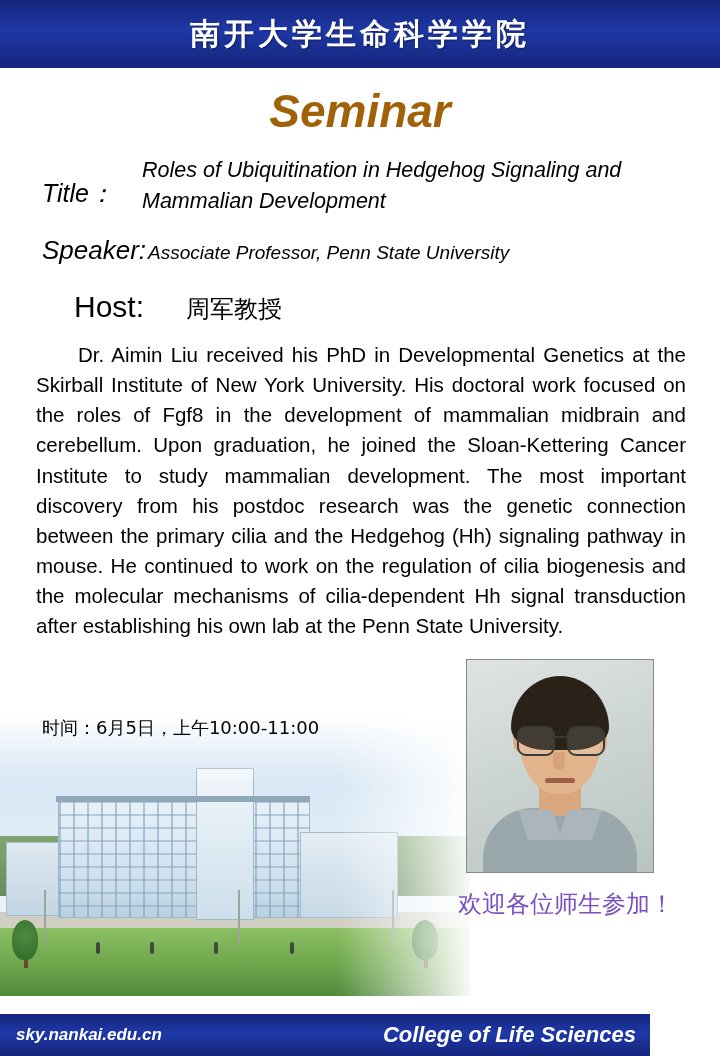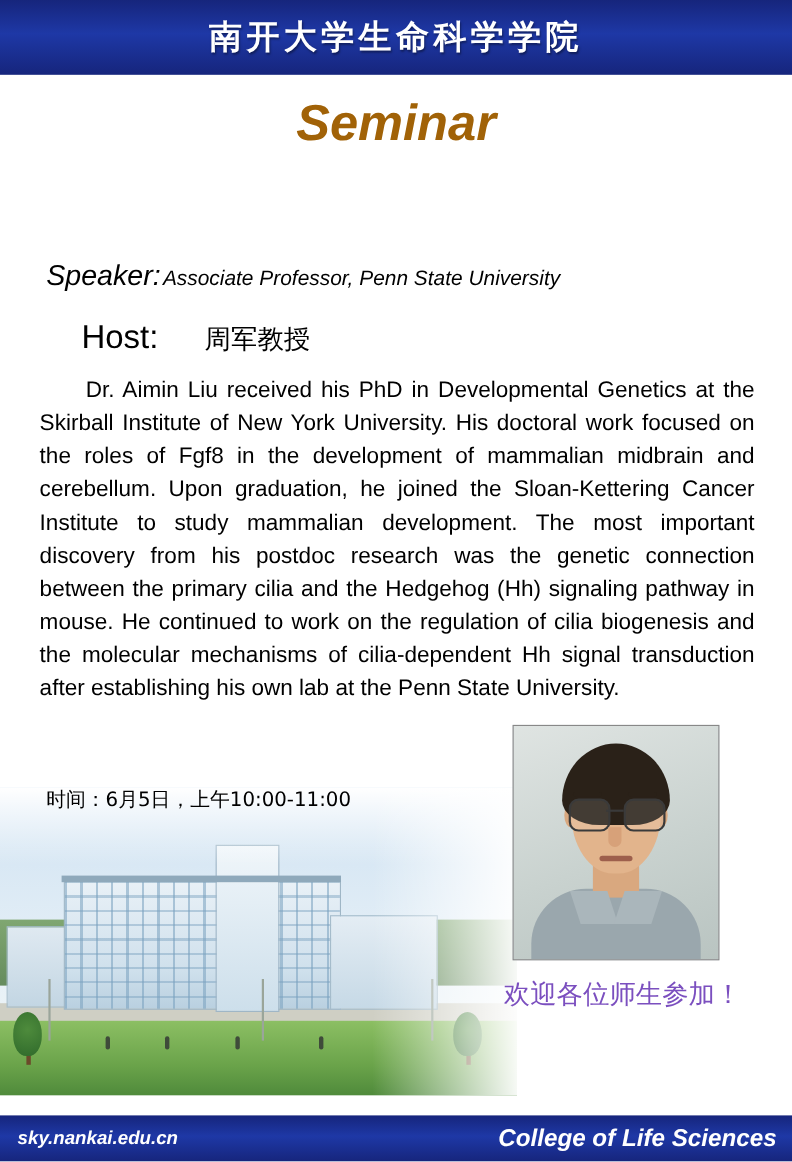--- a/index.html
+++ b/index.html
@@ -369,21 +369,21 @@
   .b-fade-top {
     position: absolute;
     left: 0; top: 0;
     width: 470px; height: 70px;
     background: linear-gradient(to bottom, rgba(255,255,255,1) 0%, rgba(255,255,255,0) 100%);
   }
   
   .bottom-bar {
     position: absolute;
     left: 0; bottom: 0;
-    width: 720px;
+    width: 650px;
     height: 42px;
     background: linear-gradient(to bottom, #16257c 0%, #1e38a6 45%, #16257c 100%);
     display: flex;
     align-items: center;
     justify-content: space-between;
     z-index: 10;
   }
   .bottom-url {
     color: #ffffff;
     font-size: 17px;
@@ -403,20 +403,24 @@
 <body>
 
 <div class="poster">
 
   <div class="top-banner">
     <div class="cn-title">南开大学生命科学学院</div>
   </div>
 
   <div class="seminar-title">Seminar</div>
 
+  <div class="title-row">
+    <div class="title-label">Title：</div>
+    <div class="title-text">Roles of Ubiquitination in Hedgehog Signaling and Mammalian Development</div>
+  </div>
 
   <div class="speaker-row">
     <div class="speaker-label">Speaker:</div>
     <div class="speaker-affil">Associate Professor, Penn State University</div>
   </div>
 
   <div class="host-row">
     <div class="host-label">Host:</div>
     <div class="host-name">周军教授</div>
   </div>

